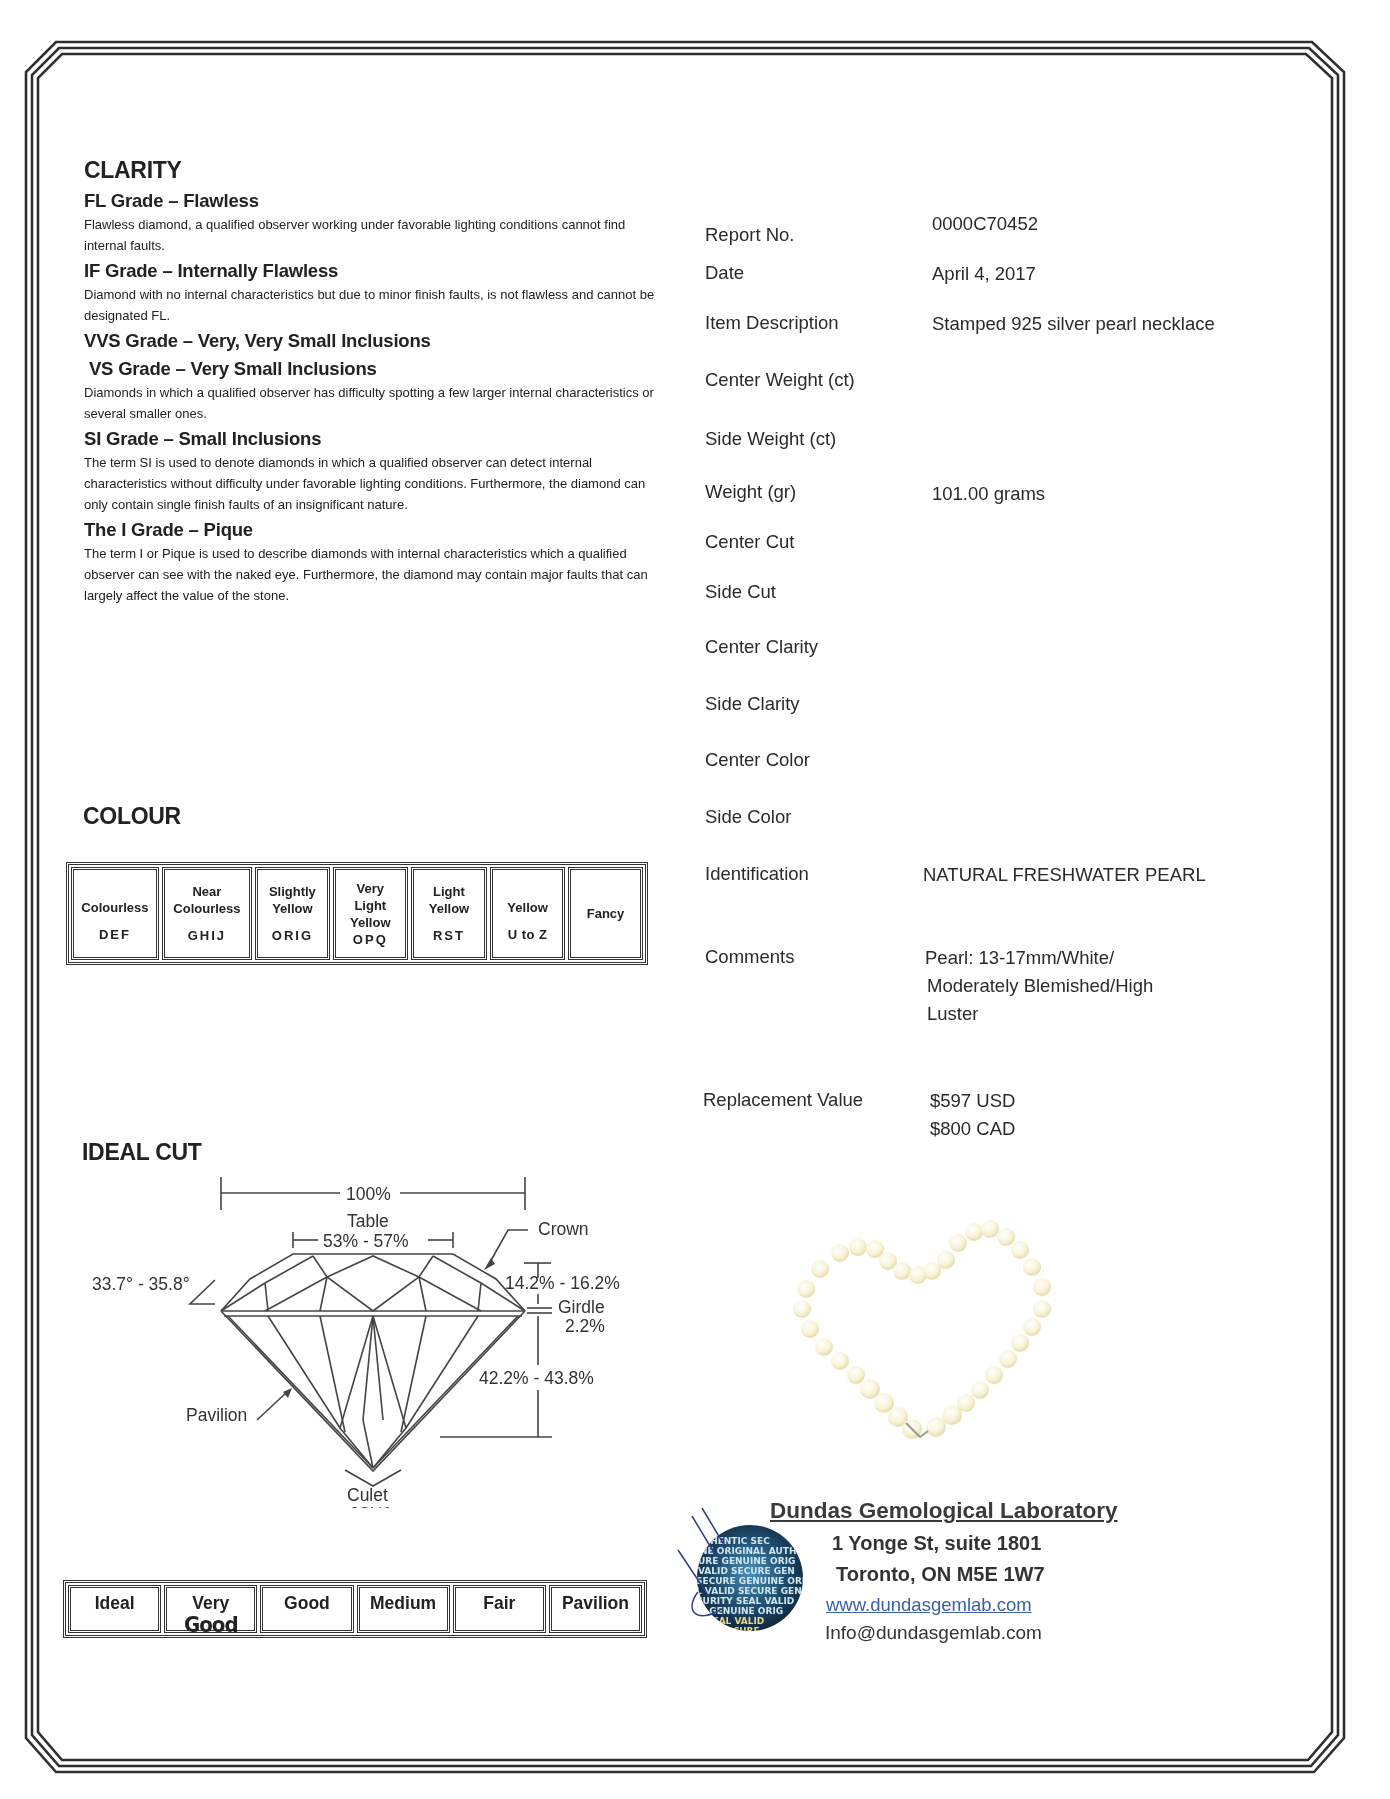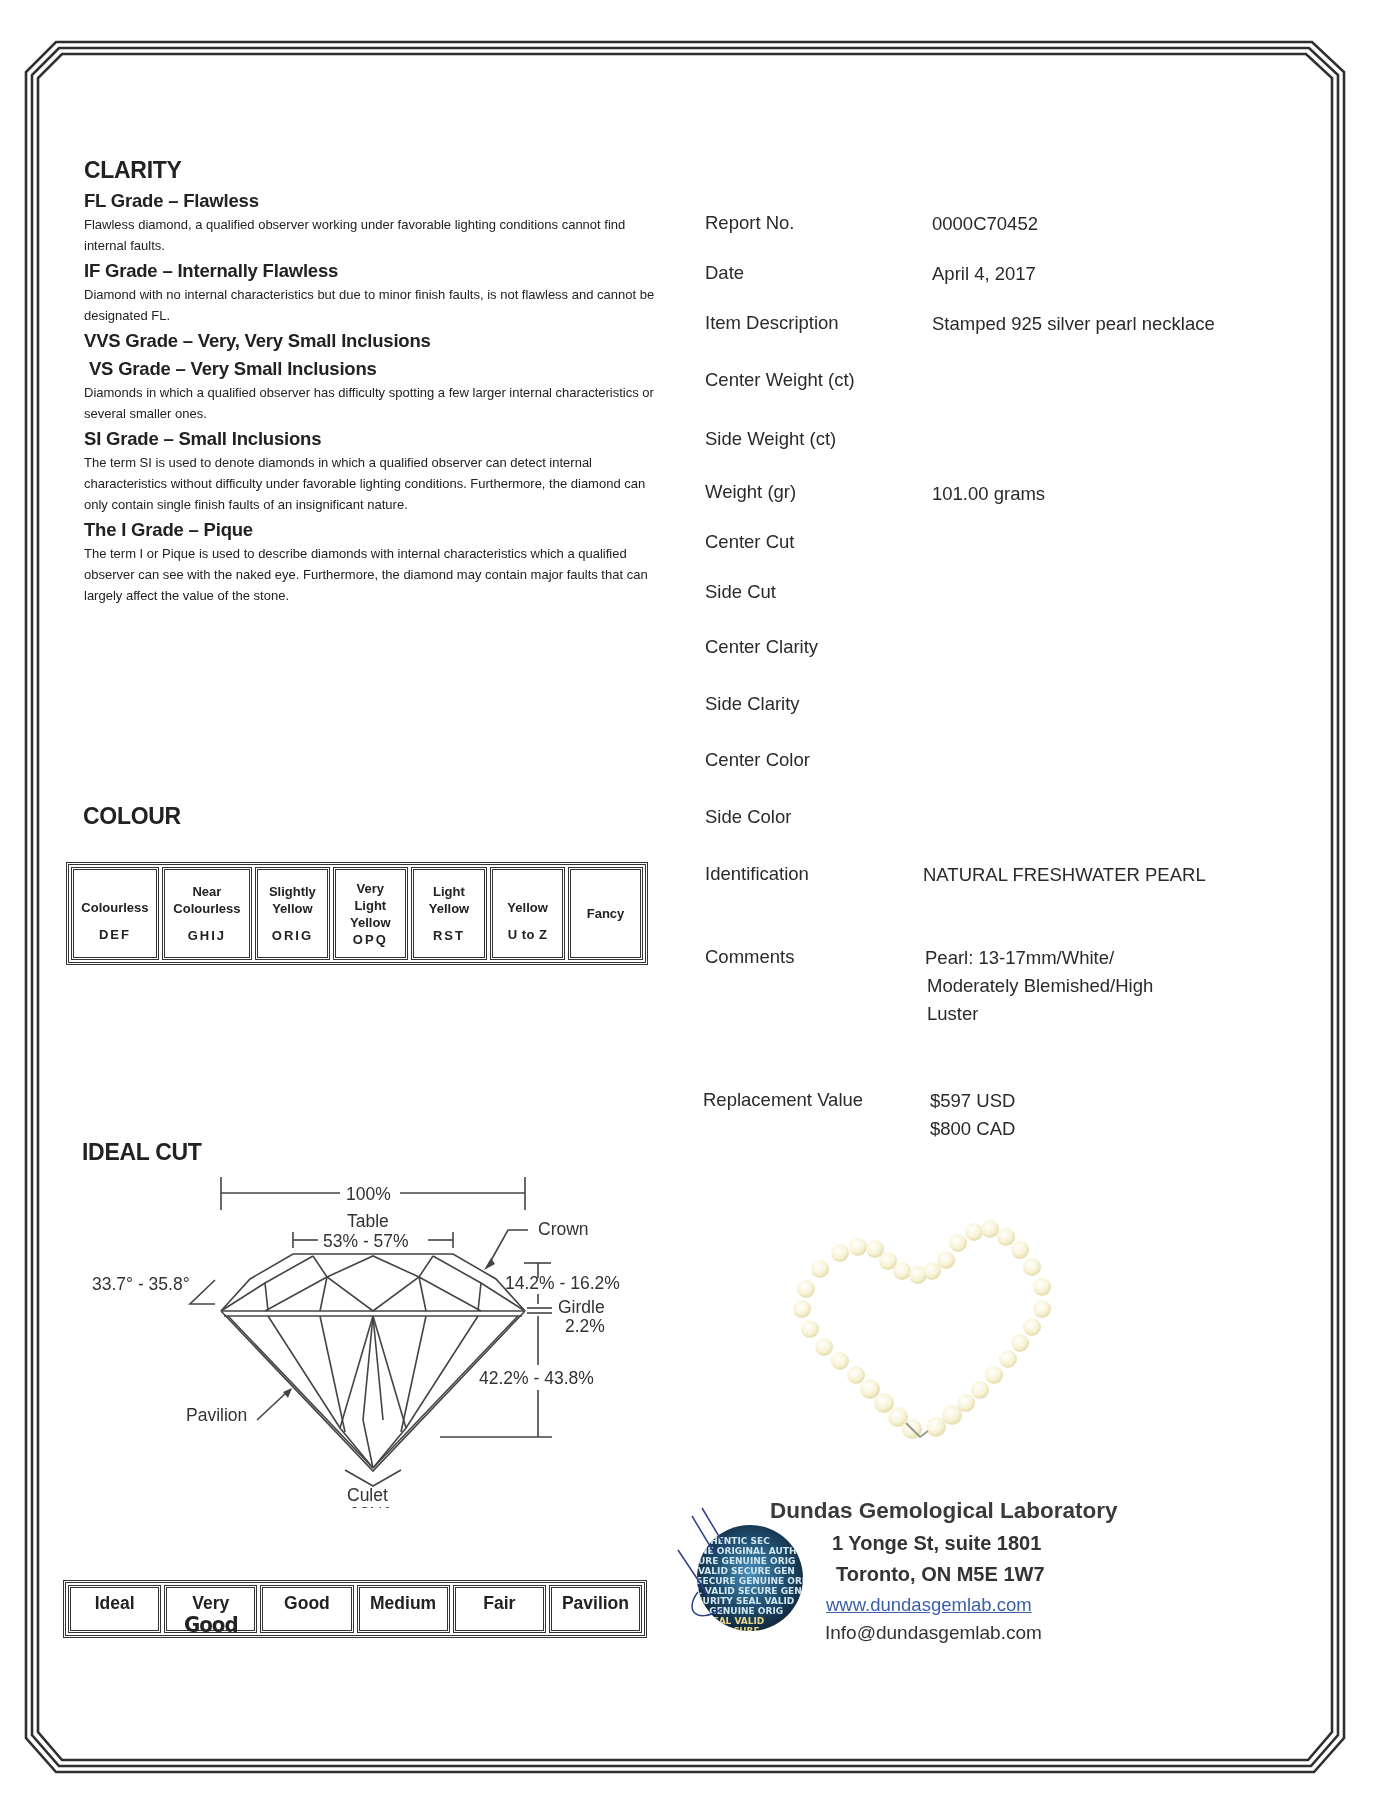--- a/index.html
+++ b/index.html
@@ -26,21 +26,21 @@
   
   .cuttable { position: absolute; left: 63px; top: 1580px; width: 584px; height: 58px;
               border: 3px double #333; box-sizing: border-box; display: flex; padding: 2px; gap: 3px; }
   .cutcell { flex: 1; border: 3px double #333; text-align: center; font-weight: bold; font-size: 17.5px;
              padding-top: 4px; line-height: 22px; }
   .cutcell .big { font-size: 22px; display:block; font-family: "DejaVu Sans Condensed", "DejaVu Sans", sans-serif; letter-spacing:-1px; }
   
   .row-label { position: absolute; left: 705px; font-size: 18.5px; color: #2a2a2a; }
   .row-value { position: absolute; left: 932px; font-size: 18.5px; color: #2a2a2a; line-height: 28px; }
   .lab { position: absolute; text-align: center; color: #333; }
-  .lab-title { left: 770px; top: 1498px; font-size: 22.5px; font-weight: bold; color: #3a3a3a; }
+  .lab-title { left: 770px; top: 1498px; font-size: 22.5px; font-weight: bold; color: #3a3a3a; text-decoration: underline; }
   .lab-addr { left: 832px; font-size: 20px; font-weight: bold; color: #333; }
   .lab-link { left: 826px; top: 1594px; font-size: 18.5px; color: #3b5fa7; text-decoration: underline; }
   .lab-email { left: 825px; top: 1622px; font-size: 19px; color: #333; }
   .diagram-text { font-family: "Liberation Sans", "DejaVu Sans", sans-serif; fill: #333; font-size: 17.5px; }
 </style>
 </head>
 <body>
 
 <svg class="frame" width="1390" height="1799" viewBox="0 0 1390 1799">
   <g fill="none" stroke="#2f2f2f" stroke-width="2.6">
@@ -188,21 +188,21 @@
     <span>Very</span>
     <span class="big">Good</span>
   </div>
   <div class="cutcell"><span>Good</span></div>
   <div class="cutcell"><span>Medium</span></div>
   <div class="cutcell"><span>Fair</span></div>
   <div class="cutcell"><span>Pavilion</span></div>
 </div>
 
 <div>
-  <div class="row-label" style="top:212px;">Report No.</div>
+  <div class="row-label" style="top:224px;">Report No.</div>
   <div class="row-value" style="top:210px;">0000C70452</div>
 
   <div class="row-label" style="top:262px;">Date</div>
   <div class="row-value" style="top:260px;">April 4, 2017</div>
 
   <div class="row-label" style="top:312px;">Item Description</div>
   <div class="row-value" style="top:310px;">Stamped 925 silver pearl necklace</div>
 
   <div class="row-label" style="top:369px;">Center Weight (ct)</div>
   <div class="row-label" style="top:428px;">Side Weight (ct)</div>

